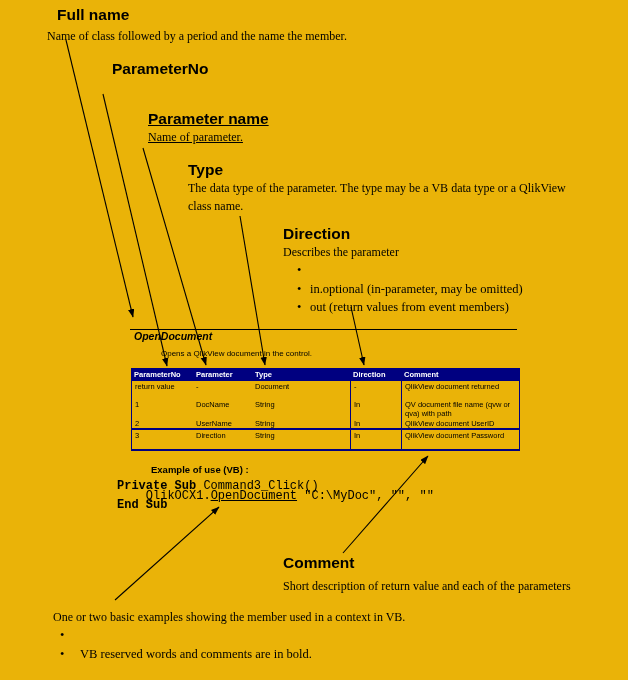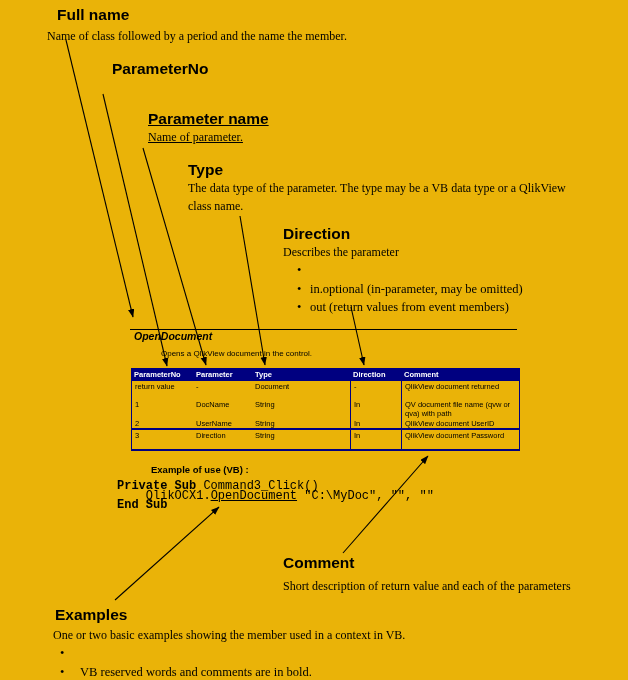--- a/index.html
+++ b/index.html
@@ -155,21 +155,20 @@
   <div class="code"><span class="kw">Private Sub</span><span> Command3_Click()</span>
 <span>    QlikOCX1.</span><span class="member">OpenDocument</span><span> "C:\MyDoc", "", ""</span>
 <span class="kw">End Sub</span></div>
 
   <div class="ann" style="left:283px;top:554px;">
     <h2>Comment</h2>
     <p class="body" style="margin-top:5px;">Short description of return value and each of the parameters</p>
   </div>
 
   <div class="ann" style="left:53px;top:606px;">
-    <h2 style="padding-left:2px;">Examples</h2>
     <p class="body" style="margin-top:2px;">One or two basic examples showing the member used in a context in VB.</p>
     <div class="ex-bullets">
       <div class="bullet-row">
         <span class="b">•</span>
       </div>
       <div class="bullet-row">
         <span class="b">•</span>
         <span class="t">VB reserved words and comments are in bold.</span>
       </div>
     </div>

